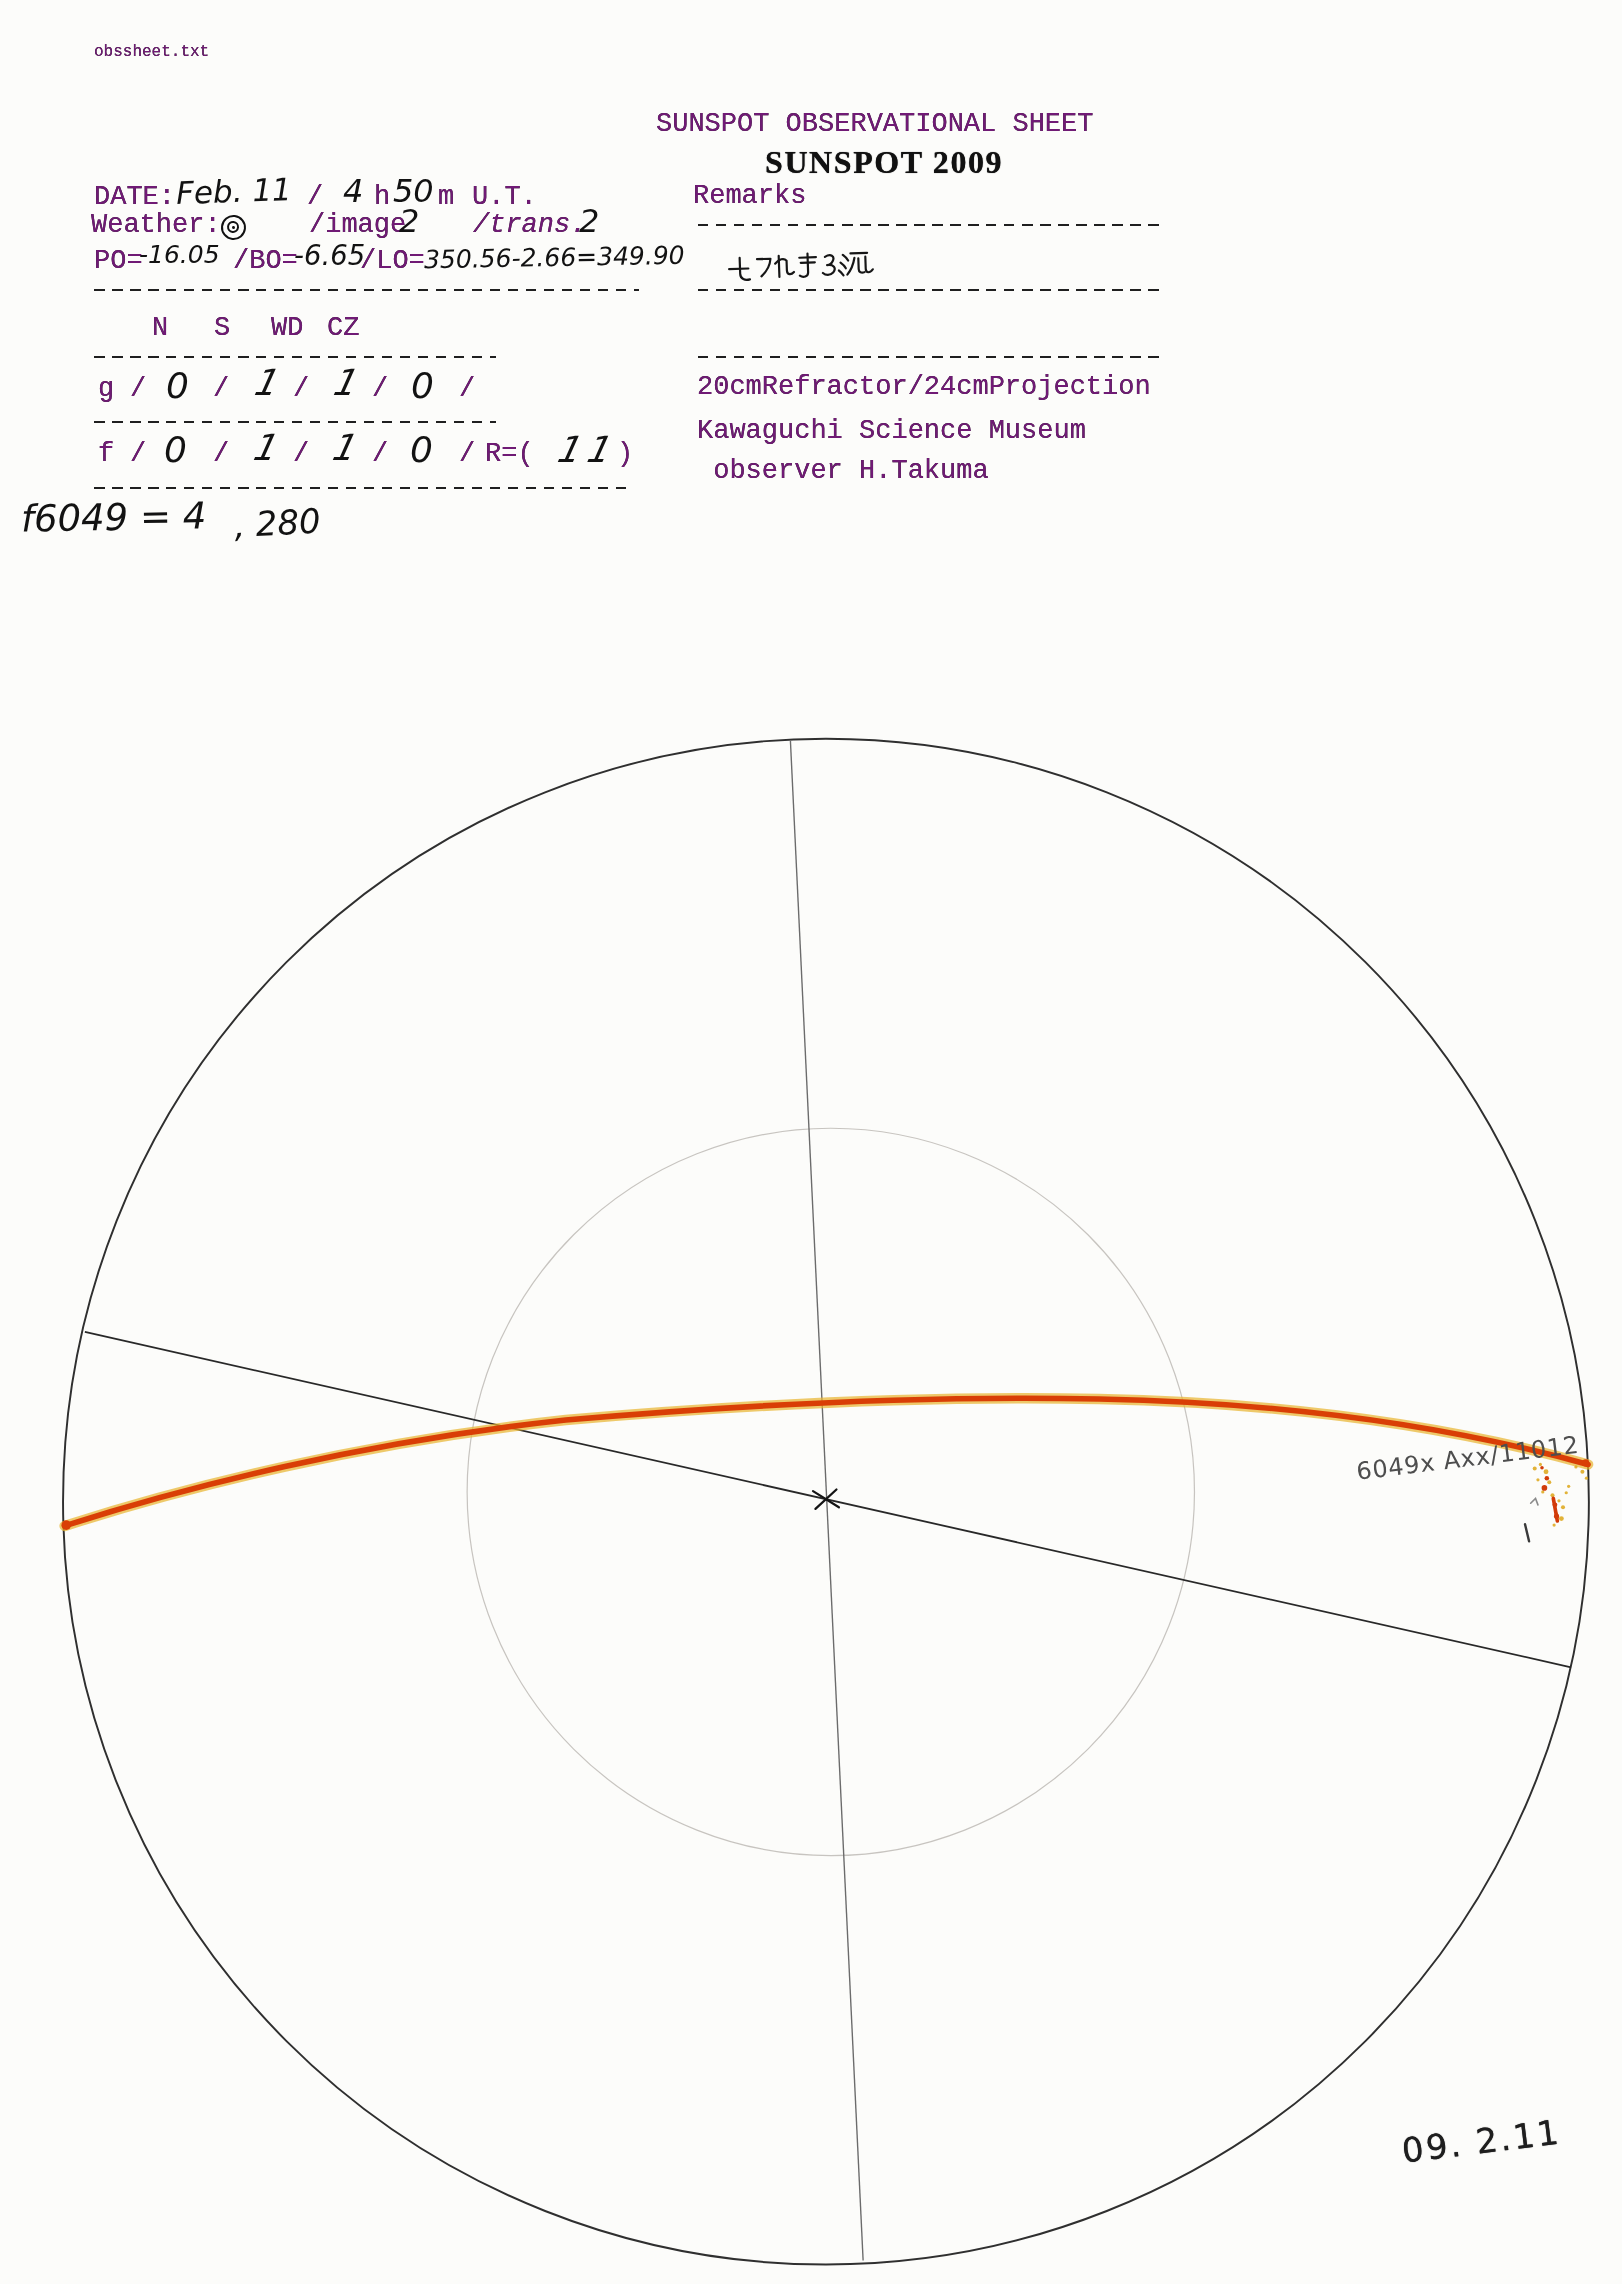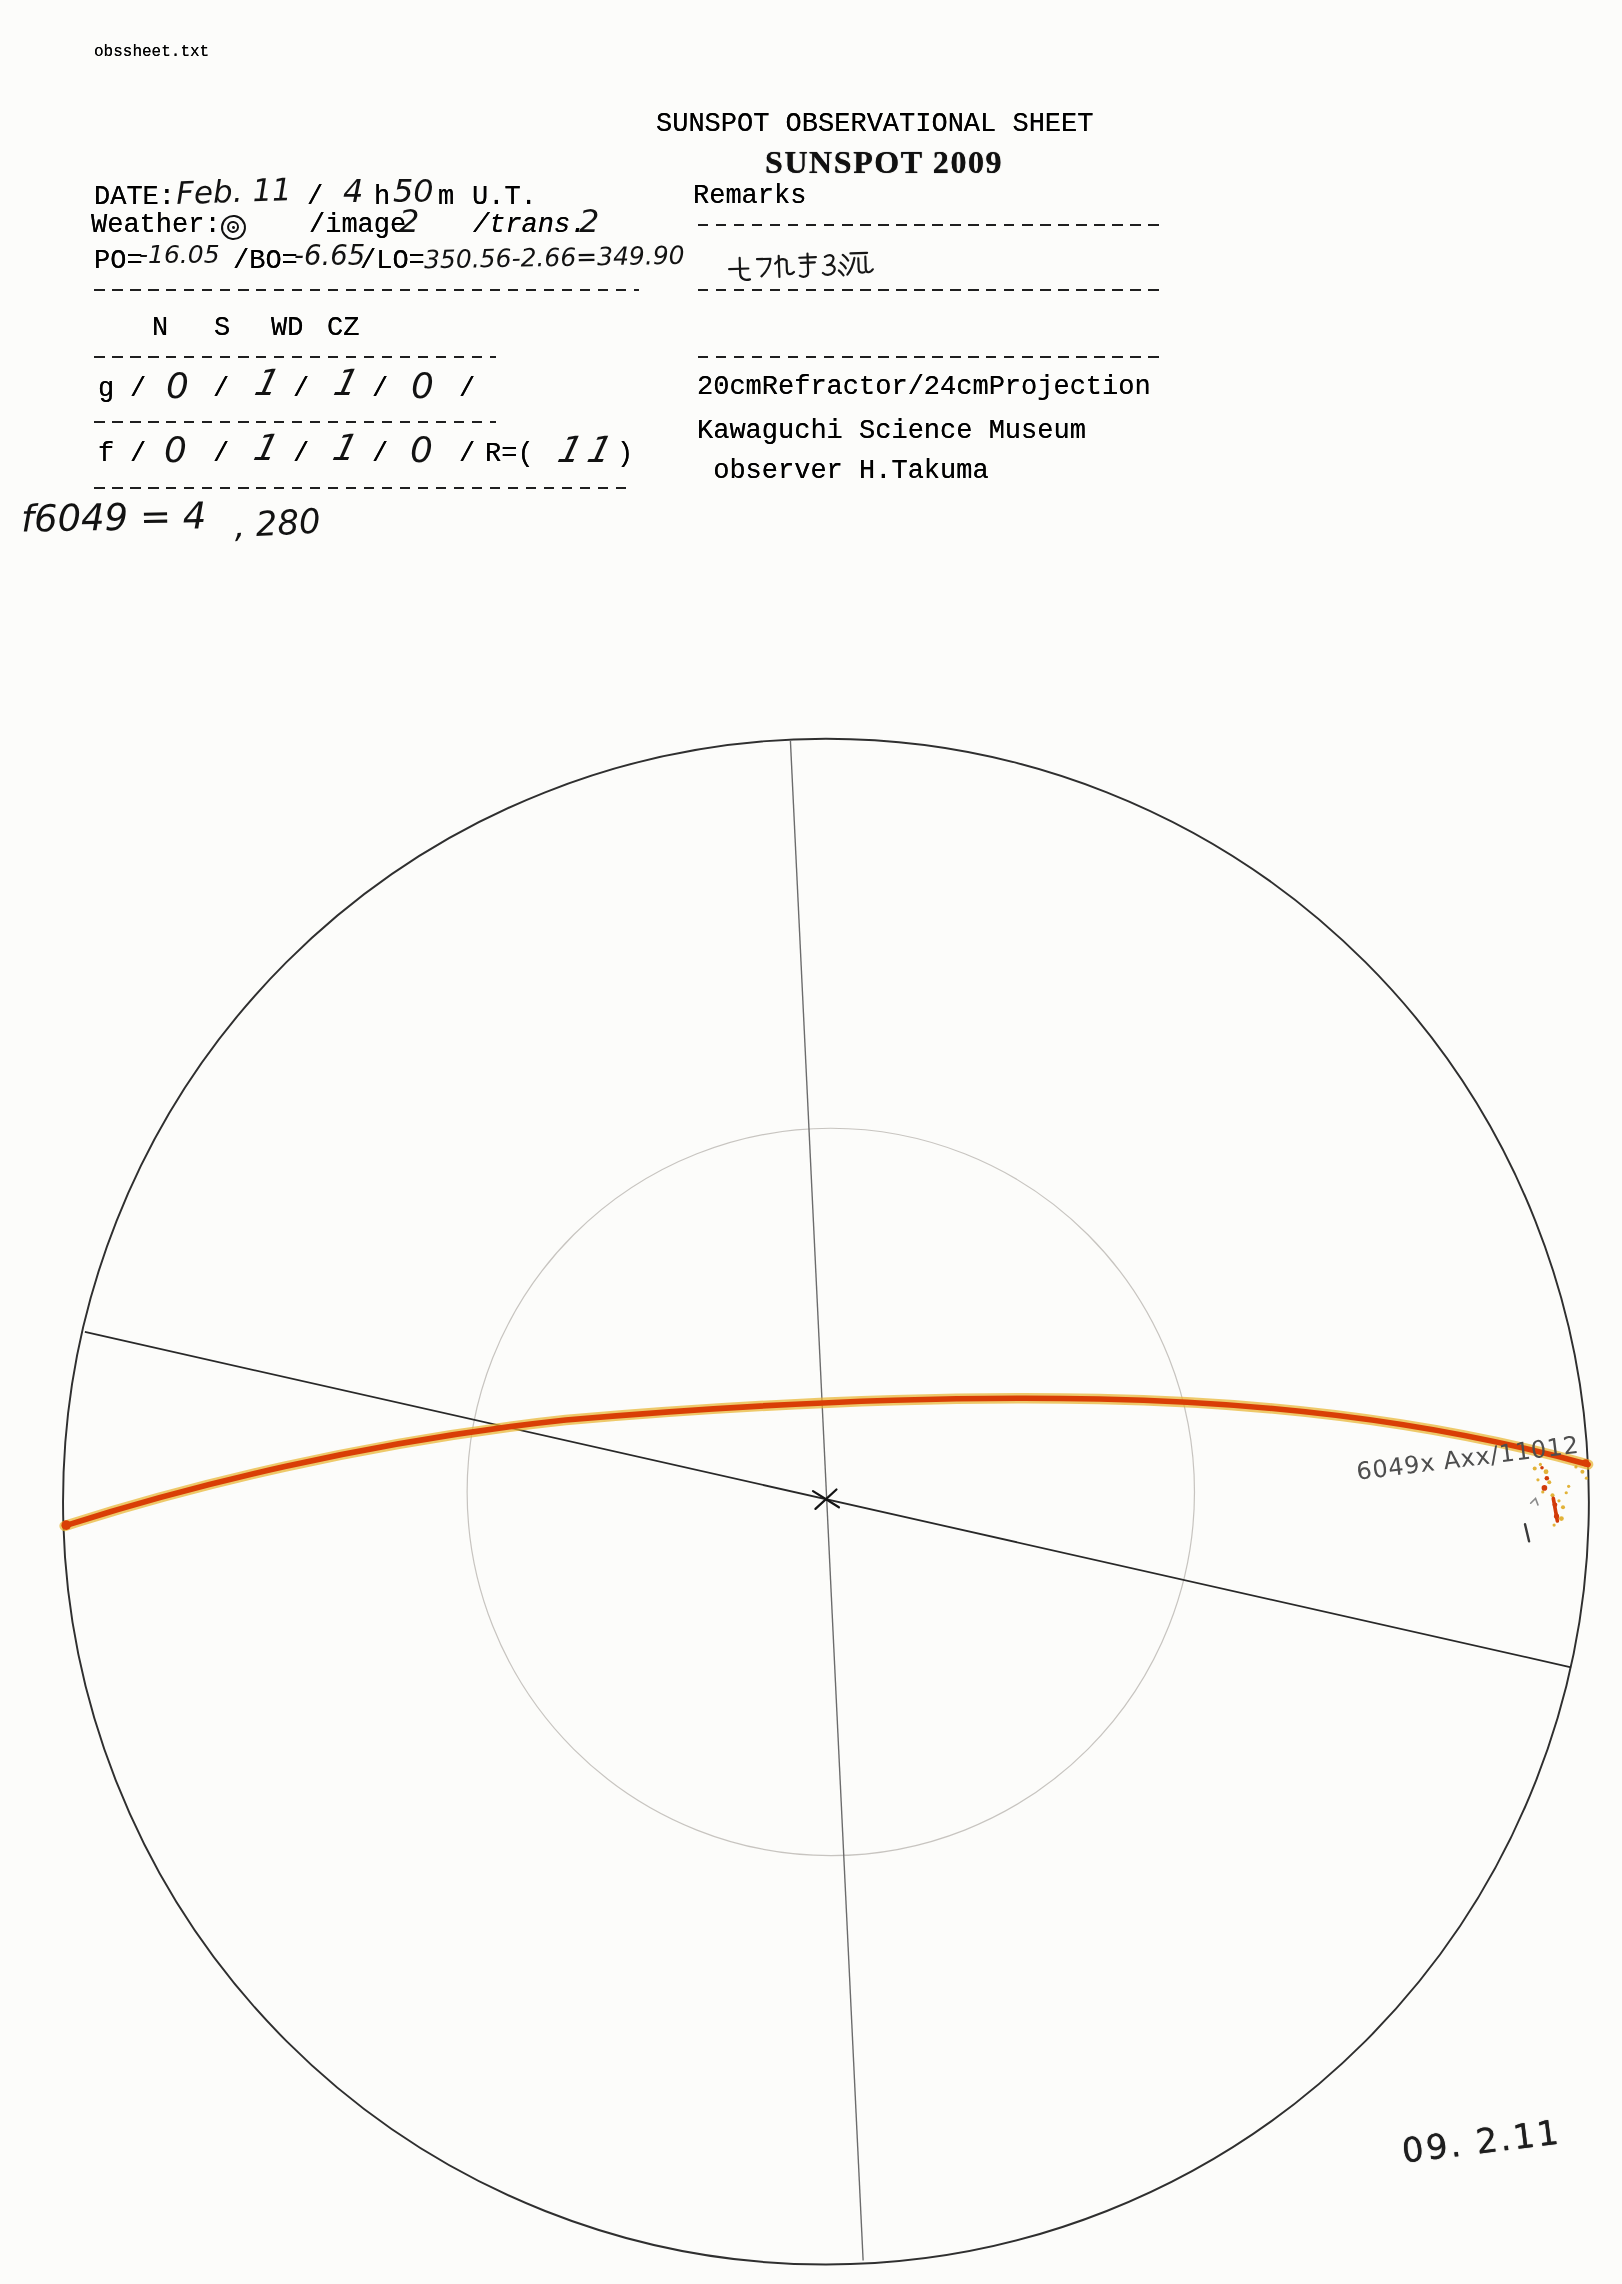--- a/index.html
+++ b/index.html
@@ -1,19 +1,19 @@
 <!DOCTYPE html>
 <html style="font-size:13px"><head>
 <meta charset="utf-8">
 <style>
   html,body{margin:0;padding:0;background:#e8e8e8;}
   .sheet{position:relative;width:1622px;height:2284px;background:#fcfcfa;overflow:hidden;
          font-family:"Liberation Mono",monospace;}
   .t{position:absolute;font-family:"Liberation Mono",monospace;font-size:27px;line-height:1.1;
-     color:#000000;text-shadow:0 0 0.5px #1b1b1b;white-space:pre;}
+     color:#701a75;text-shadow:0 0 0.5px #1b1b1b;white-space:pre;}
   .t-small{font-size:16px;}
   .hw{position:absolute;font-family:"DejaVu Sans",sans-serif;font-style:italic;color:#121212;
       white-space:pre;line-height:1;}
   .pencil{position:absolute;font-family:"DejaVu Sans",sans-serif;white-space:pre;line-height:1;}
   .stamp{position:absolute;font-family:"Liberation Serif",serif;font-weight:700;font-size:32px;
          letter-spacing:1.6px;color:#111;text-shadow:0 0 0.8px #111;white-space:pre;}
   .dash{position:absolute;height:2.4px;
         background:repeating-linear-gradient(90deg,#1f1f1f 0 10.5px,transparent 10.5px 18px);}
   .wsym{position:absolute;width:21px;height:21px;border:2.4px solid #111;border-radius:50%;}
   .wsym .in{position:absolute;left:50%;top:50%;width:8px;height:8px;margin:-6.5px 0 0 -6.5px;

